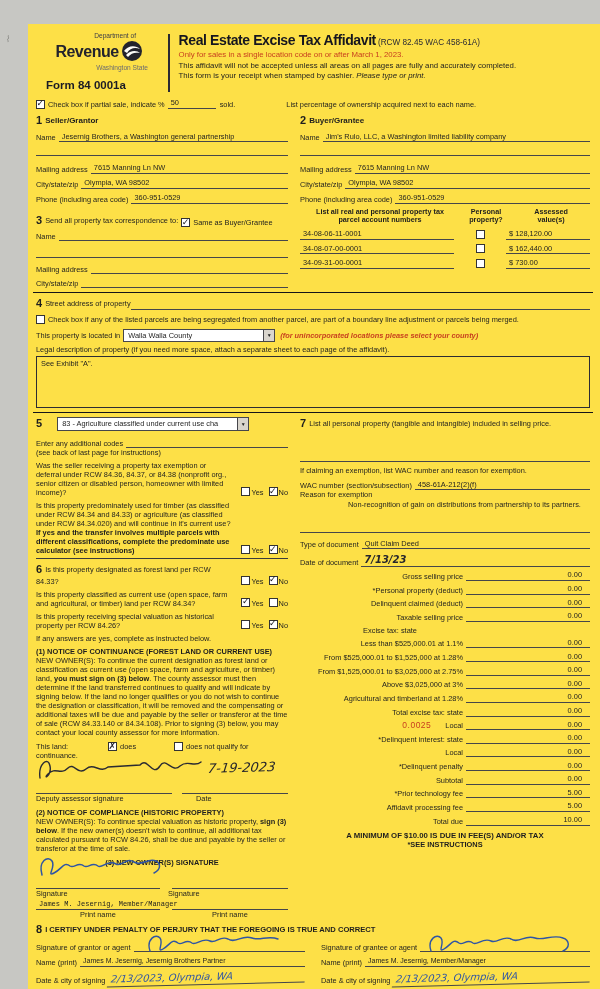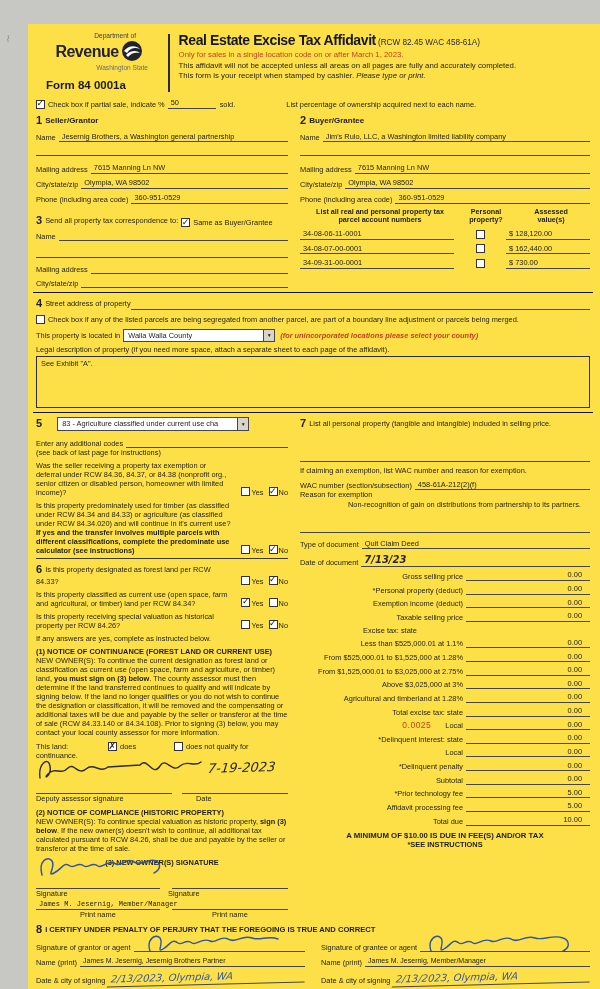--- a/index.html
+++ b/index.html
@@ -341,21 +341,21 @@
 
       <div class="mrow">
           <span class="mlabel">Gross selling price</span>
           <span class="mval">0.00</span>
         </div>
       <div class="mrow">
           <span class="mlabel">*Personal property (deduct)</span>
           <span class="mval">0.00</span>
         </div>
       <div class="mrow">
-          <span class="mlabel">Exemption income (deduct)</span>
+          <span class="mlabel">Delinquent claimed (deduct)</span>
           <span class="mval">0.00</span>
         </div>
       <div class="mrow">
           <span class="mlabel">Taxable selling price</span>
           <span class="mval">0.00</span>
         </div>
       <div class="mhead">Excise tax: state</div>
       <div class="mrow">
           <span class="mlabel">Less than $525,000.01 at 1.1%</span>
           <span class="mval">0.00</span>

